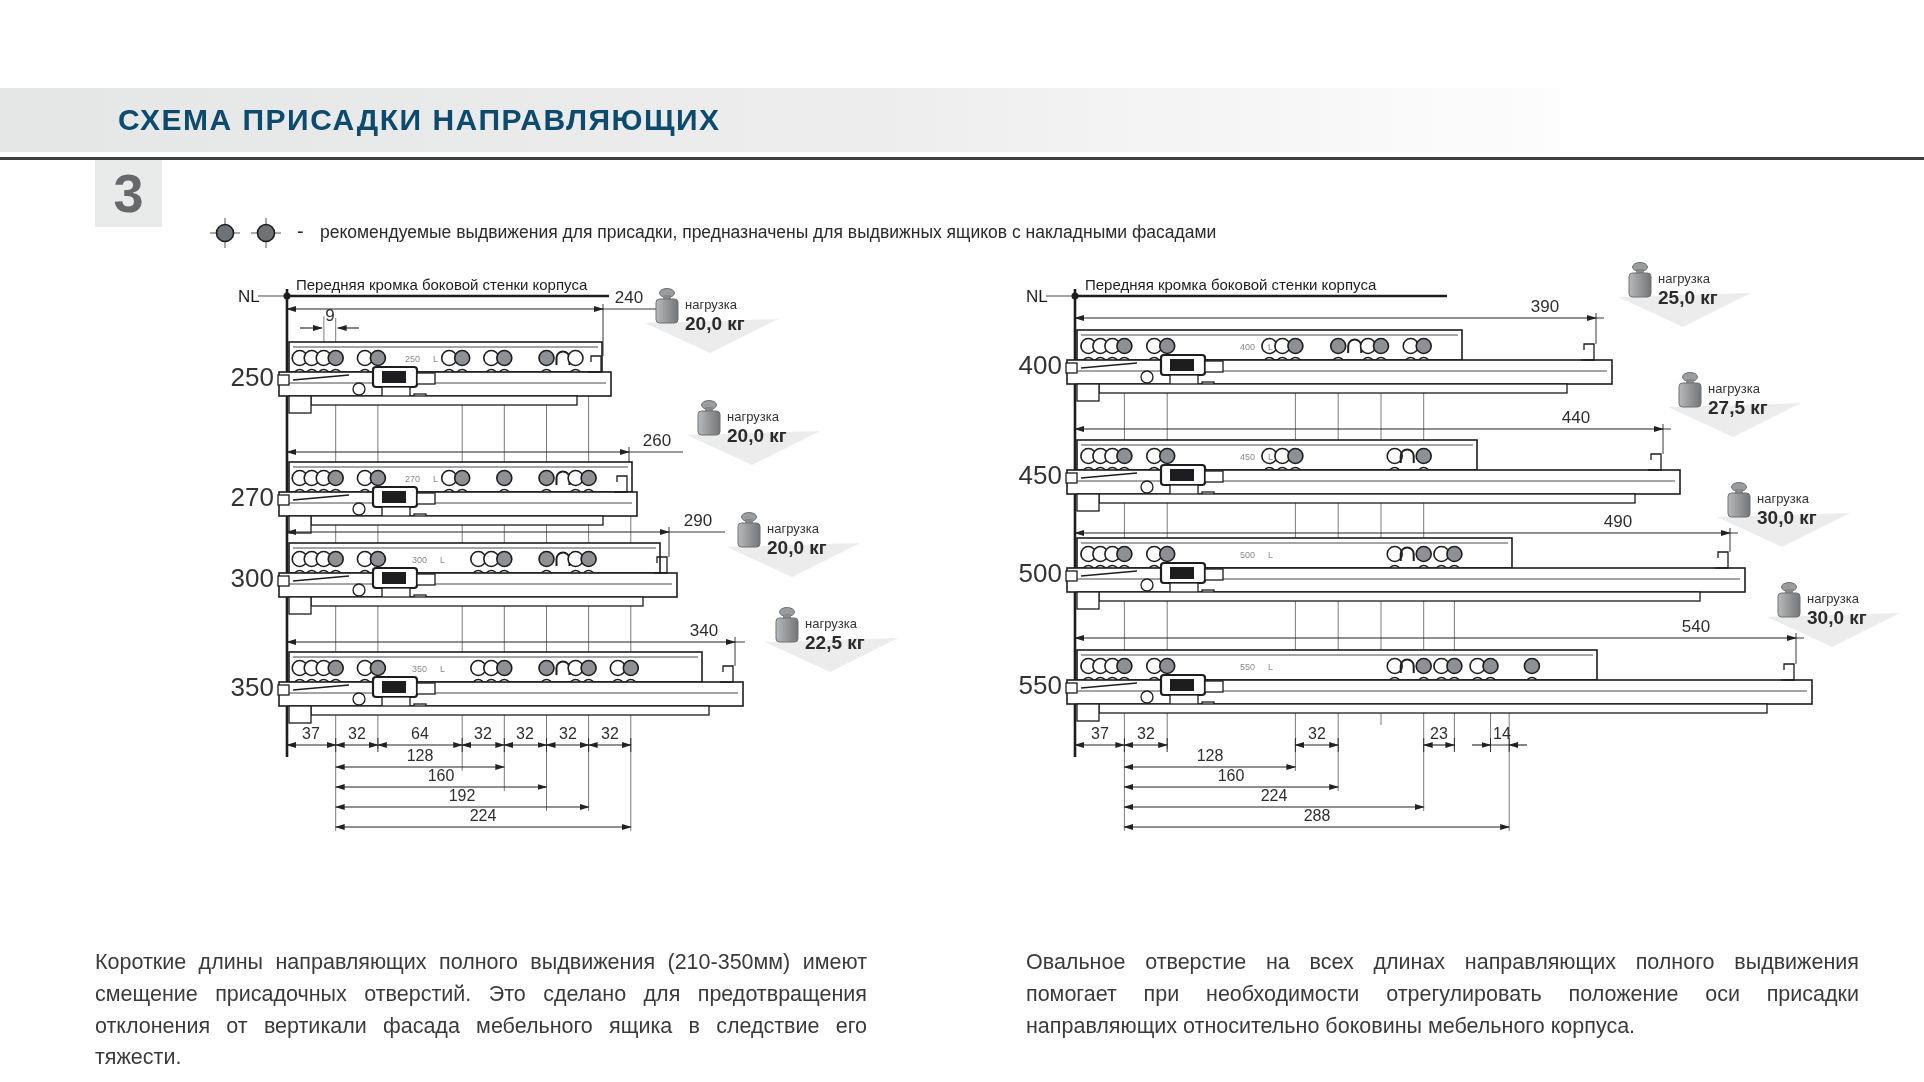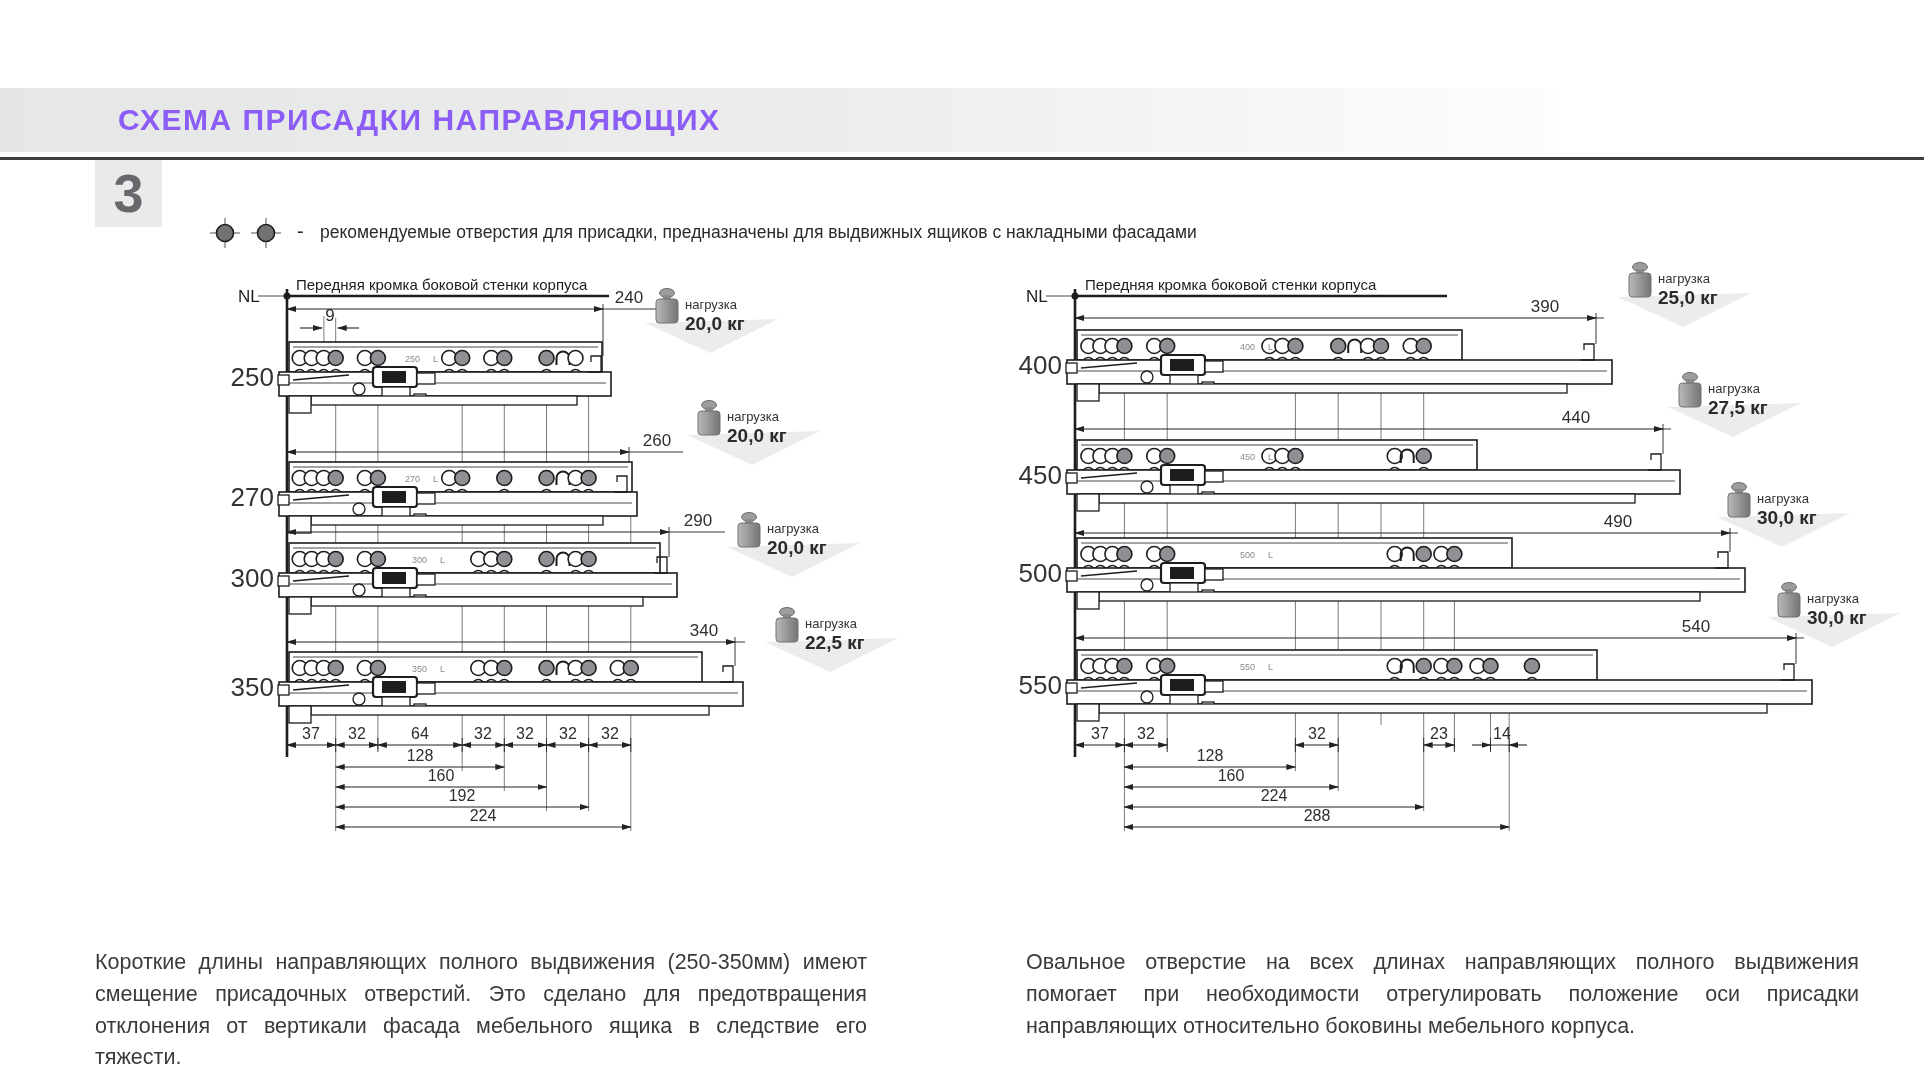--- a/index.html
+++ b/index.html
@@ -1,21 +1,21 @@
 <!DOCTYPE html>
 <html><head>
 <meta charset="utf-8">
 <style>
   html,body{margin:0;padding:0;background:#fff;}
   body{width:1924px;height:1082px;position:relative;overflow:hidden;
        font-family:"Liberation Sans",sans-serif;color:#2e2e2e;}
   .band{position:absolute;left:0;top:88px;width:1560px;height:64px;
         background:linear-gradient(to right,#e5e6e6 0%,#ededed 55%,#fdfdfd 100%);}
   .page-title{position:absolute;left:118px;top:88px;height:63px;line-height:64px;
-        font-size:30px;font-weight:bold;letter-spacing:1.5px;color:#8b5cf6;white-space:nowrap;}
+        font-size:30px;font-weight:bold;letter-spacing:1.5px;color:#0c4a6e;white-space:nowrap;}
   .rule{position:absolute;left:0;top:157px;width:1924px;height:3px;background:#3d3f40;}
   .numbox{position:absolute;left:95px;top:160px;width:67px;height:67px;background:#e9eaea;
         text-align:center;line-height:67px;font-size:54px;font-weight:bold;color:#66686b;}
   .legend-dash{position:absolute;left:297px;top:220px;font-size:20px;color:#2a2a2a;}
   .legend-text{position:absolute;left:320px;top:222px;font-size:17.5px;color:#2a2a2a;white-space:nowrap;}
   .note{position:absolute;top:947px;font-size:21.5px;line-height:31.8px;color:#3a3a3a;
         text-align:justify;}
   .note.left{left:95px;width:772px;}
   .note.right{left:997px;width:833px;margin-left:29px;}
   svg{position:absolute;left:0;top:0;font-family:"Liberation Sans",sans-serif;}
@@ -42,21 +42,21 @@
   .ln2n{stroke:#1d1d1f;stroke-width:1.3;fill:none;}
 </style>
 </head>
 <body>
 
 <div class="band"></div>
 <div class="page-title">СХЕМА ПРИСАДКИ НАПРАВЛЯЮЩИХ</div>
 <div class="rule"></div>
 <div class="numbox">3</div>
 <div class="legend-dash">-</div>
-<div class="legend-text">рекомендуемые отверстия для присадки, предназначены для выдвижных ящиков с накладными фасадами</div>
+<div class="legend-text">рекомендуемые выдвижения для присадки, предназначены для выдвижных ящиков с накладными фасадами</div>
 
 <svg width="1924" height="1082" viewBox="0 0 1924 1082">
   <defs>
     <marker id="ma" markerWidth="10" markerHeight="8" refX="9" refY="3" orient="auto-start-reverse" markerUnits="userSpaceOnUse">
       <path d="M0,0 L10,3 L0,6 Z" fill="#222"></path>
     </marker>
     <linearGradient id="wg" x1="0" y1="0" x2="1" y2="0">
       <stop offset="0" stop-color="#b7b9bb"></stop>
         <stop offset="1" stop-color="#737577"></stop>
     </linearGradient>
@@ -481,14 +481,14 @@
       <line class="dim" x1="1124.4" y1="787" x2="1338.2" y2="787" marker-start="url(#ma)" marker-end="url(#ma)"></line>
       <text class="chntxt" x="1231" y="781">160</text>
       <line class="dim" x1="1124.4" y1="807" x2="1423.7" y2="807" marker-start="url(#ma)" marker-end="url(#ma)"></line>
       <text class="chntxt" x="1274" y="801">224</text>
       <line class="dim" x1="1124.4" y1="827" x2="1509.2" y2="827" marker-start="url(#ma)" marker-end="url(#ma)"></line>
       <text class="chntxt" x="1317" y="821">288</text>
     </g>
   </g>
 </svg>
 
-<div class="note left">Короткие длины направляющих полного выдвижения (250-350мм) имеют смещение присадочных отверстий. Это сделано для предот­вращения отклонения от вертикали фасада мебельного ящика в следствие его тяжести.</div>
+<div class="note left">Короткие длины направляющих полного выдвижения (210-350мм) имеют смещение присадочных отверстий. Это сделано для предот­вращения отклонения от вертикали фасада мебельного ящика в следствие его тяжести.</div>
 <div class="note right">Овальное отверстие на всех длинах направляющих полного выдвижения помогает при необходимости отрегулировать положение оси присадки направляющих относительно боковины мебельного корпуса.</div>
 
 </body></html>

